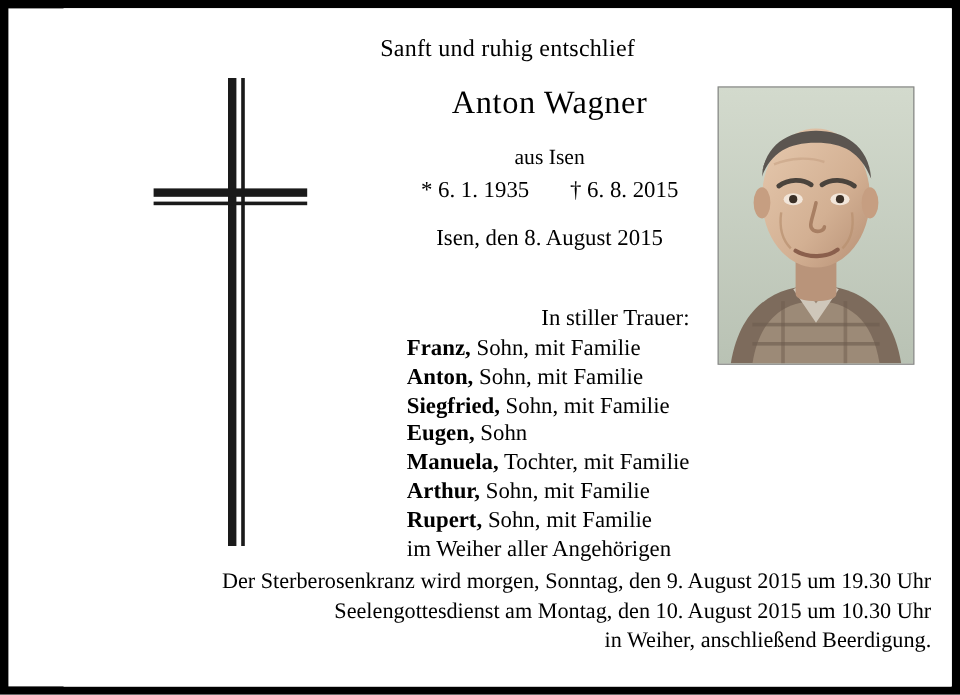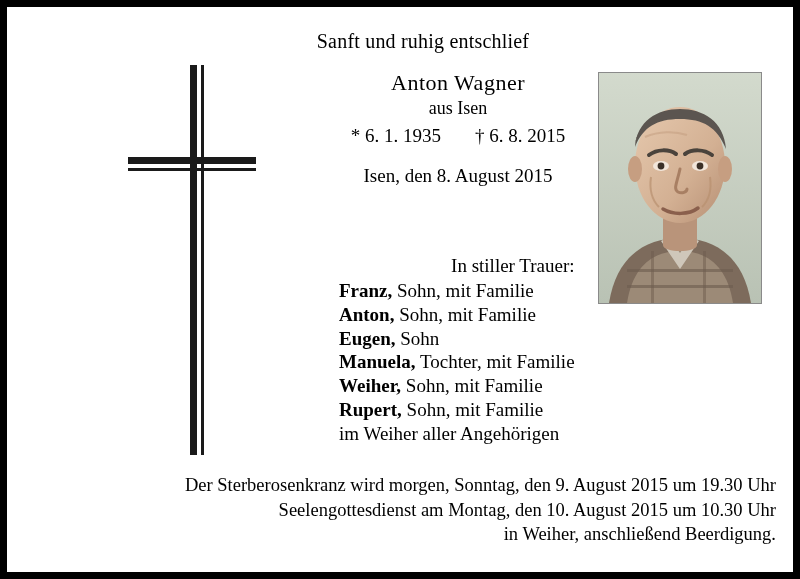--- a/index.html
+++ b/index.html
@@ -96,23 +96,23 @@
 
   
   .center-col {
     position: absolute;
     left: 222px;
     top: 60px;
     width: 360px;
     text-align: center;
   }
   .name {
-    font-size: 22px;
+    font-size: 27px;
     letter-spacing: 0.5px;
-    margin-bottom: 2px;
+    margin-bottom: 20px;
   }
   .origin {
     font-size: 18px;
     margin-bottom: 6px;
   }
   .dates {
     font-size: 19px;
     margin-bottom: 18px;
     white-space: nowrap;
   }
@@ -219,23 +219,24 @@
       <div class="dates">
         <span>* 6. 1. 1935</span><span class="gap"></span><span>† 6. 8. 2015</span>
       </div>
       <div class="place-date">Isen, den 8. August 2015</div>
     </div>
 
     <div class="mourners">
       <div class="lead">In stiller Trauer:</div>
       <div><span class="m-name">Franz,</span><span> Sohn, mit Familie</span></div>
       <div><span class="m-name">Anton,</span><span> Sohn, mit Familie</span></div>
+      <div><span class="m-name">Siegfried,</span><span> Sohn, mit Familie</span></div>
       <div><span class="m-name">Eugen,</span><span> Sohn</span></div>
       <div><span class="m-name">Manuela,</span><span> Tochter, mit Familie</span></div>
-      <div><span class="m-name">Weiher,</span><span> Sohn, mit Familie</span></div>
+      <div><span class="m-name">Arthur,</span><span> Sohn, mit Familie</span></div>
       <div><span class="m-name">Rupert,</span><span> Sohn, mit Familie</span></div>
       <div>im Weiher aller Angehörigen</div>
     </div>
 
     <div class="footer">
       <div>Der Sterberosenkranz wird morgen, Sonntag, den 9. August 2015 um 19.30 Uhr</div>
       <div>Seelengottesdienst am Montag, den 10. August 2015 um 10.30 Uhr</div>
       <div>in Weiher, anschließend Beerdigung.</div>
     </div>
 

